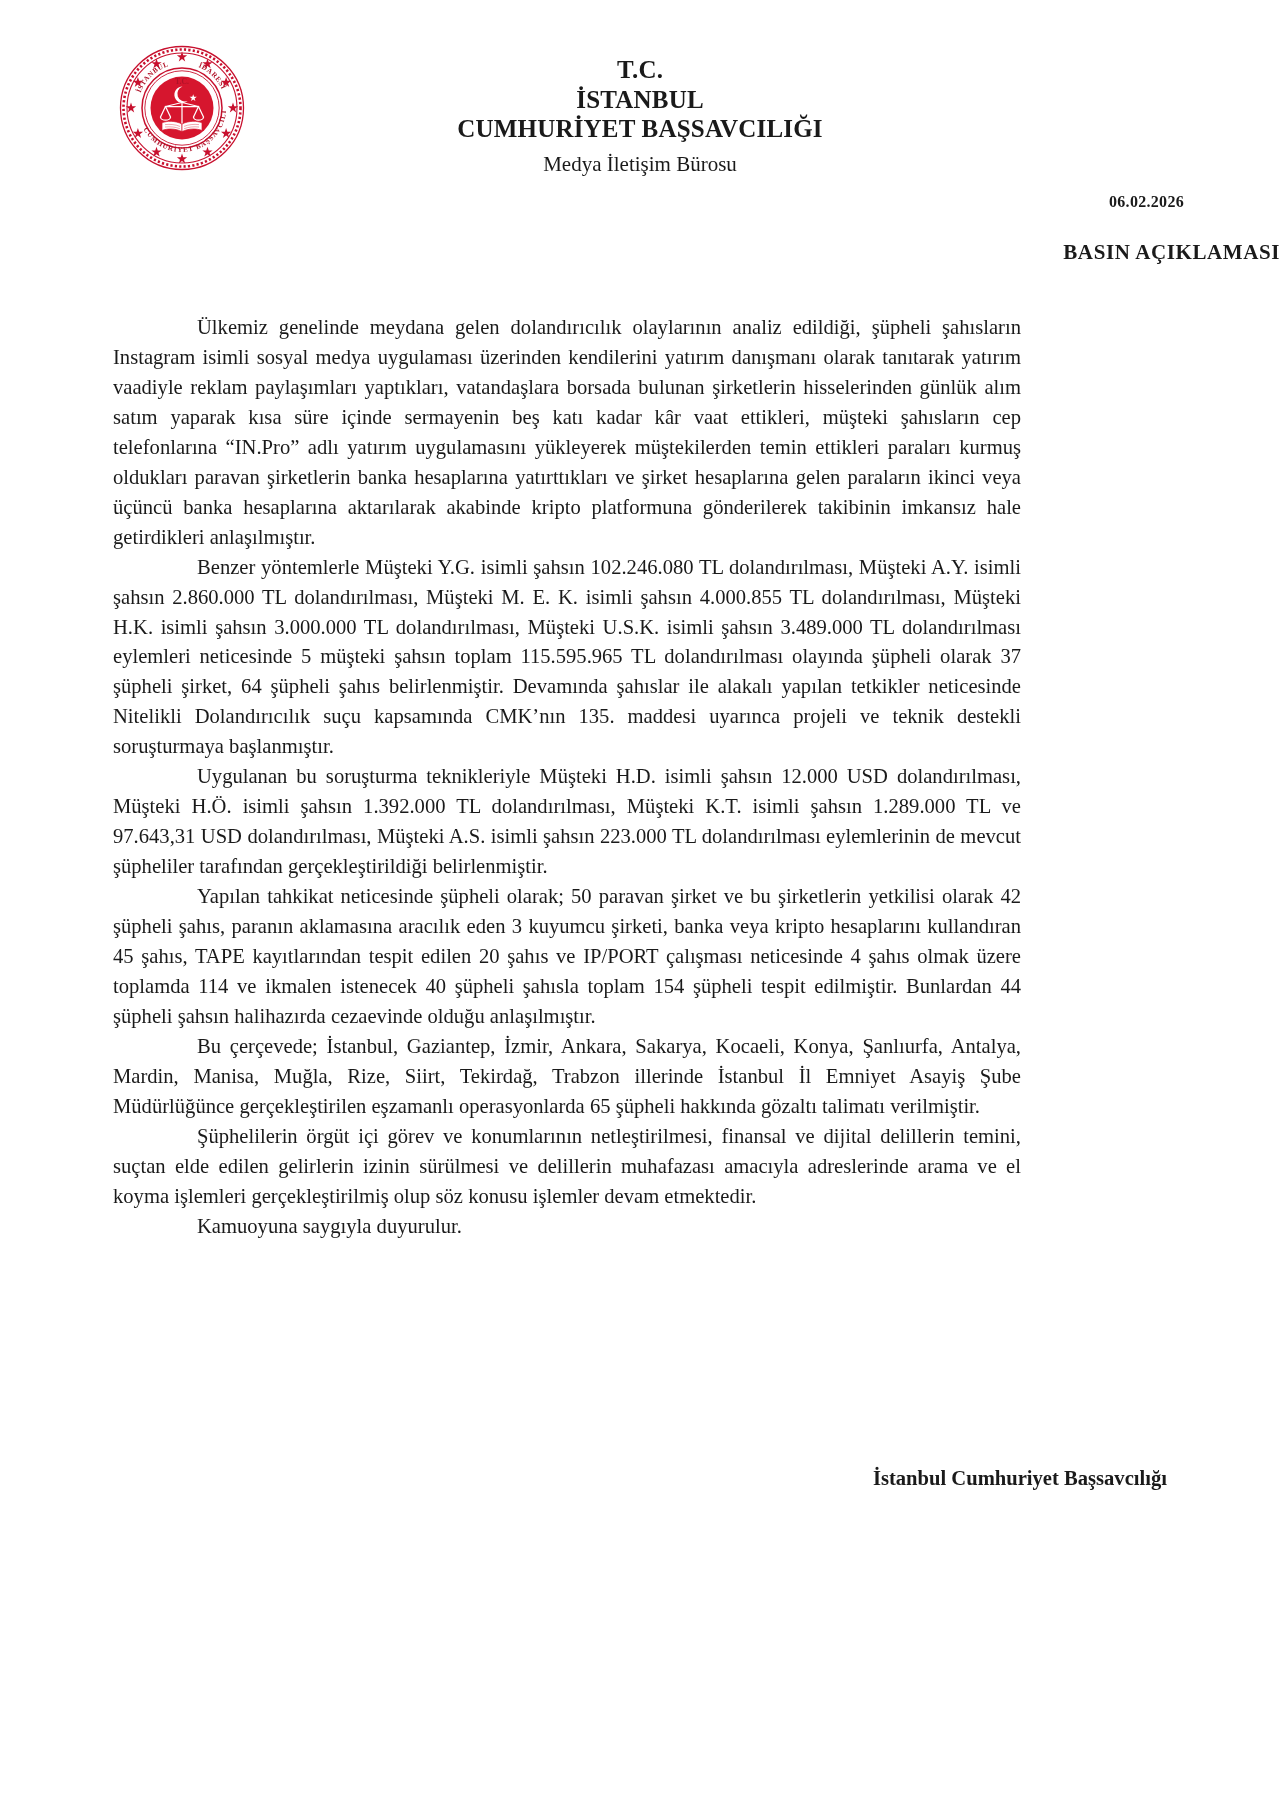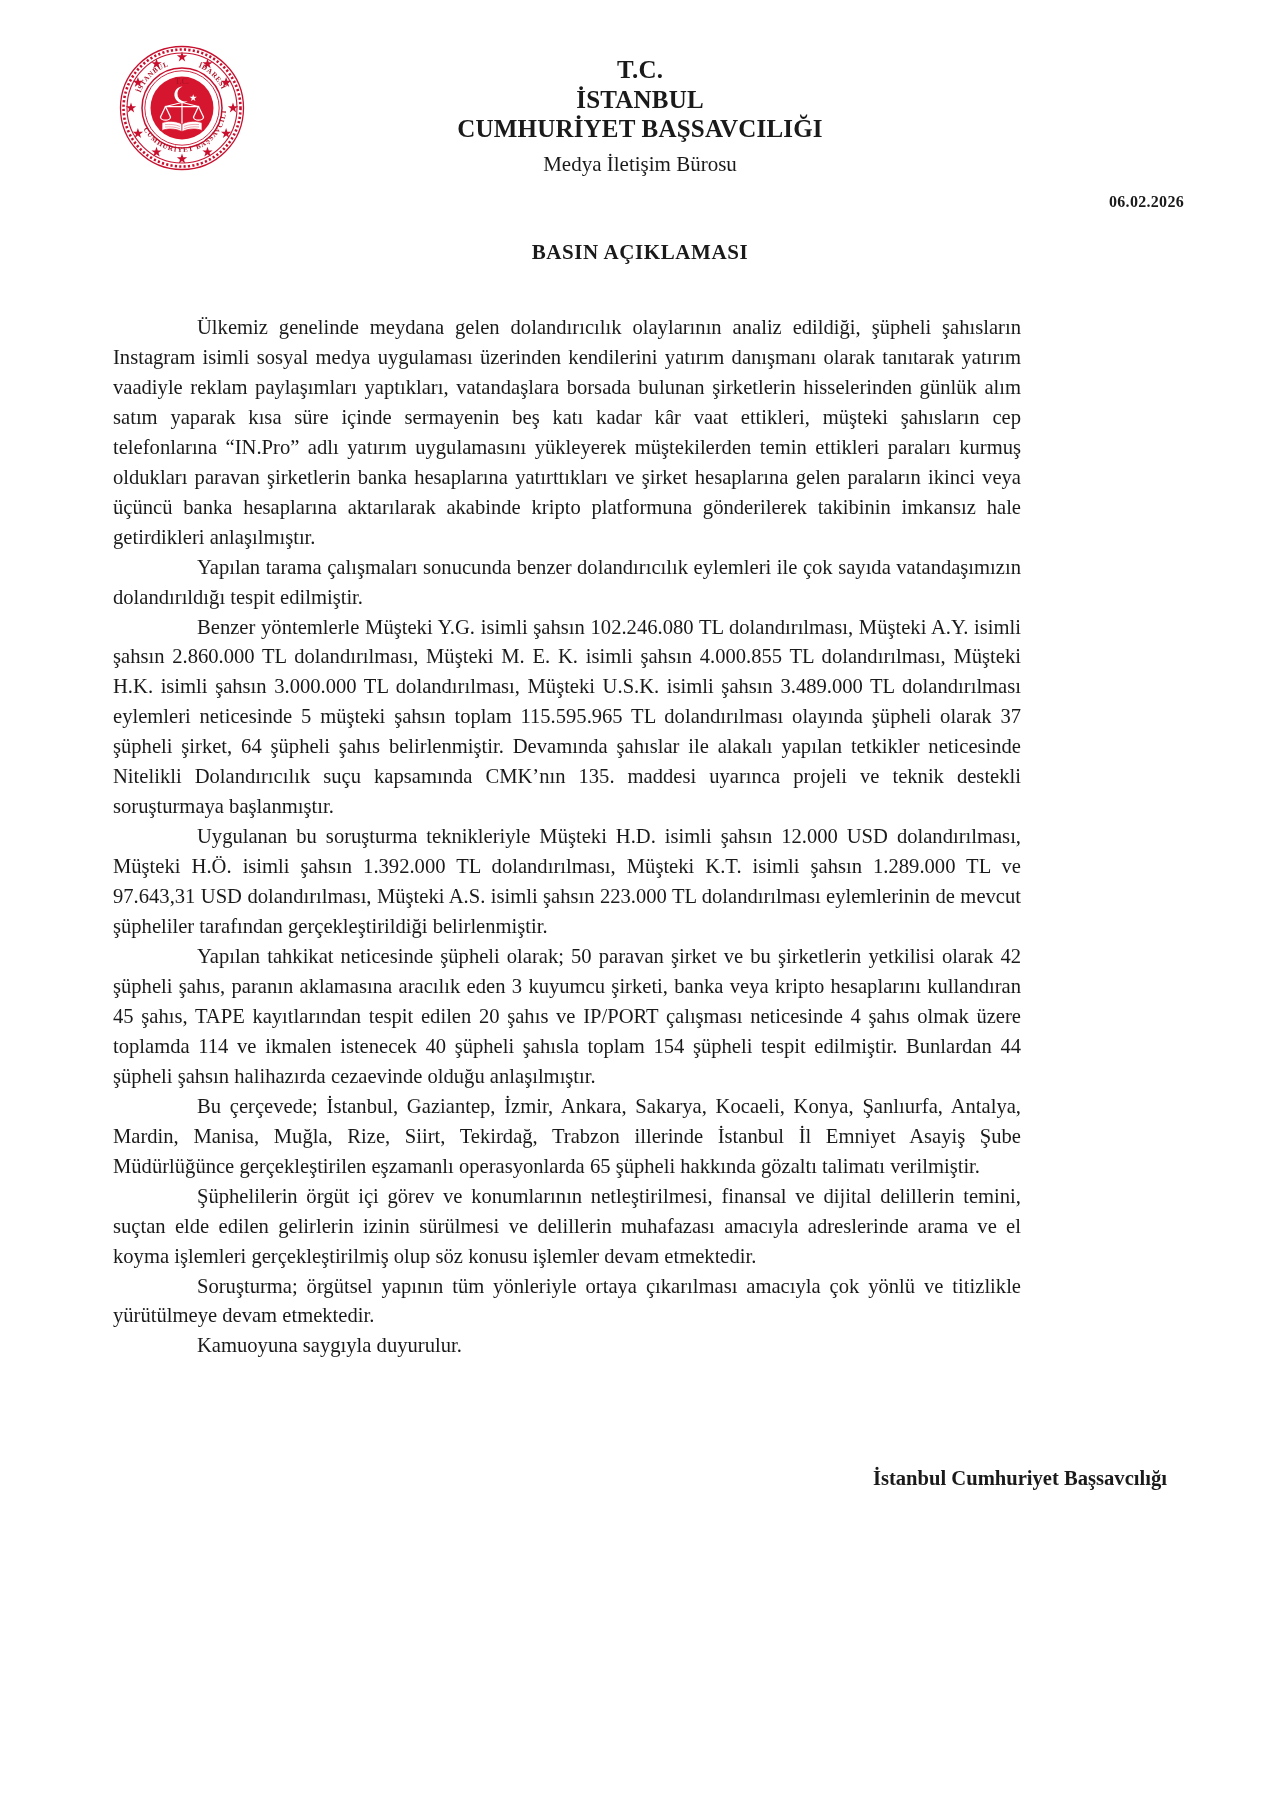--- a/index.html
+++ b/index.html
@@ -75,21 +75,21 @@
     font-weight: bold;
     letter-spacing: 0.3px;
   }
 
   
   .doc-title {
     position: absolute;
     left: 0;
     right: 0;
     top: 240px;
-    text-align: center;
+    text-align: right;
     font-size: 21px;
     font-weight: bold;
     letter-spacing: 0.6px;
   }
 
   
   .body-block {
     position: absolute;
     left: 113px;
     top: 313px;
@@ -232,25 +232,23 @@
       <div class="hl4">Medya İletişim Bürosu</div>
     </div>
   </div>
 
   <div class="date-line">06.02.2026</div>
 
   <div class="doc-title">BASIN AÇIKLAMASI</div>
 
   <div class="body-block">
     <p class="para">Ülkemiz genelinde meydana gelen dolandırıcılık olaylarının analiz edildiği, şüpheli şahısların Instagram isimli sosyal medya uygulaması üzerinden kendilerini yatırım danışmanı olarak tanıtarak yatırım vaadiyle reklam paylaşımları yaptıkları, vatandaşlara borsada bulunan şirketlerin hisselerinden günlük alım satım yaparak kısa süre içinde sermayenin beş katı kadar kâr vaat ettikleri, müşteki şahısların cep telefonlarına “IN.Pro” adlı yatırım uygulamasını yükleyerek müştekilerden temin ettikleri paraları kurmuş oldukları paravan şirketlerin banka hesaplarına yatırttıkları ve şirket hesaplarına gelen paraların ikinci veya üçüncü banka hesaplarına aktarılarak akabinde kripto platformuna gönderilerek takibinin imkansız hale getirdikleri anlaşılmıştır.</p>
-    <p class="para">Yapılan tarama çalışmaları sonucunda benzer dolandırıcılık eylemleri ile çok sayıda vatandaşımızın dolandırıldığı tespit edilmiştir.</p>
     <p class="para">Benzer yöntemlerle Müşteki Y.G. isimli şahsın 102.246.080 TL dolandırılması, Müşteki A.Y. isimli şahsın 2.860.000 TL dolandırılması, Müşteki M. E. K. isimli şahsın 4.000.855 TL dolandırılması, Müşteki H.K. isimli şahsın 3.000.000 TL dolandırılması, Müşteki U.S.K. isimli şahsın 3.489.000 TL dolandırılması eylemleri neticesinde 5 müşteki şahsın toplam 115.595.965 TL dolandırılması olayında şüpheli olarak 37 şüpheli şirket, 64 şüpheli şahıs belirlenmiştir. Devamında şahıslar ile alakalı yapılan tetkikler neticesinde Nitelikli Dolandırıcılık suçu kapsamında CMK’nın 135. maddesi uyarınca projeli ve teknik destekli soruşturmaya başlanmıştır.</p>
     <p class="para">Uygulanan bu soruşturma teknikleriyle Müşteki H.D. isimli şahsın 12.000 USD dolandırılması, Müşteki H.Ö. isimli şahsın 1.392.000 TL dolandırılması, Müşteki K.T. isimli şahsın 1.289.000 TL ve 97.643,31 USD dolandırılması, Müşteki A.S. isimli şahsın 223.000 TL dolandırılması eylemlerinin de mevcut şüpheliler tarafından gerçekleştirildiği belirlenmiştir.</p>
     <p class="para">Yapılan tahkikat neticesinde şüpheli olarak; 50 paravan şirket ve bu şirketlerin yetkilisi olarak 42 şüpheli şahıs, paranın aklamasına aracılık eden 3 kuyumcu şirketi, banka veya kripto hesaplarını kullandıran 45 şahıs, TAPE kayıtlarından tespit edilen 20 şahıs ve IP/PORT çalışması neticesinde 4 şahıs olmak üzere toplamda 114 ve ikmalen istenecek 40 şüpheli şahısla toplam 154 şüpheli tespit edilmiştir. Bunlardan 44 şüpheli şahsın halihazırda cezaevinde olduğu anlaşılmıştır.</p>
     <p class="para">Bu çerçevede; İstanbul, Gaziantep, İzmir, Ankara, Sakarya, Kocaeli, Konya, Şanlıurfa, Antalya, Mardin, Manisa, Muğla, Rize, Siirt, Tekirdağ, Trabzon illerinde İstanbul İl Emniyet Asayiş Şube Müdürlüğünce gerçekleştirilen eşzamanlı operasyonlarda 65 şüpheli hakkında gözaltı talimatı verilmiştir.</p>
     <p class="para">Şüphelilerin örgüt içi görev ve konumlarının netleştirilmesi, finansal ve dijital delillerin temini, suçtan elde edilen gelirlerin izinin sürülmesi ve delillerin muhafazası amacıyla adreslerinde arama ve el koyma işlemleri gerçekleştirilmiş olup söz konusu işlemler devam etmektedir.</p>
-    <p class="para">Soruşturma; örgütsel yapının tüm yönleriyle ortaya çıkarılması amacıyla çok yönlü ve titizlikle yürütülmeye devam etmektedir.</p>
     <p class="para">Kamuoyuna saygıyla duyurulur.</p>
   </div>
 
   <div class="signature">İstanbul Cumhuriyet Başsavcılığı</div>
 
 </div>
 
 </body></html>

